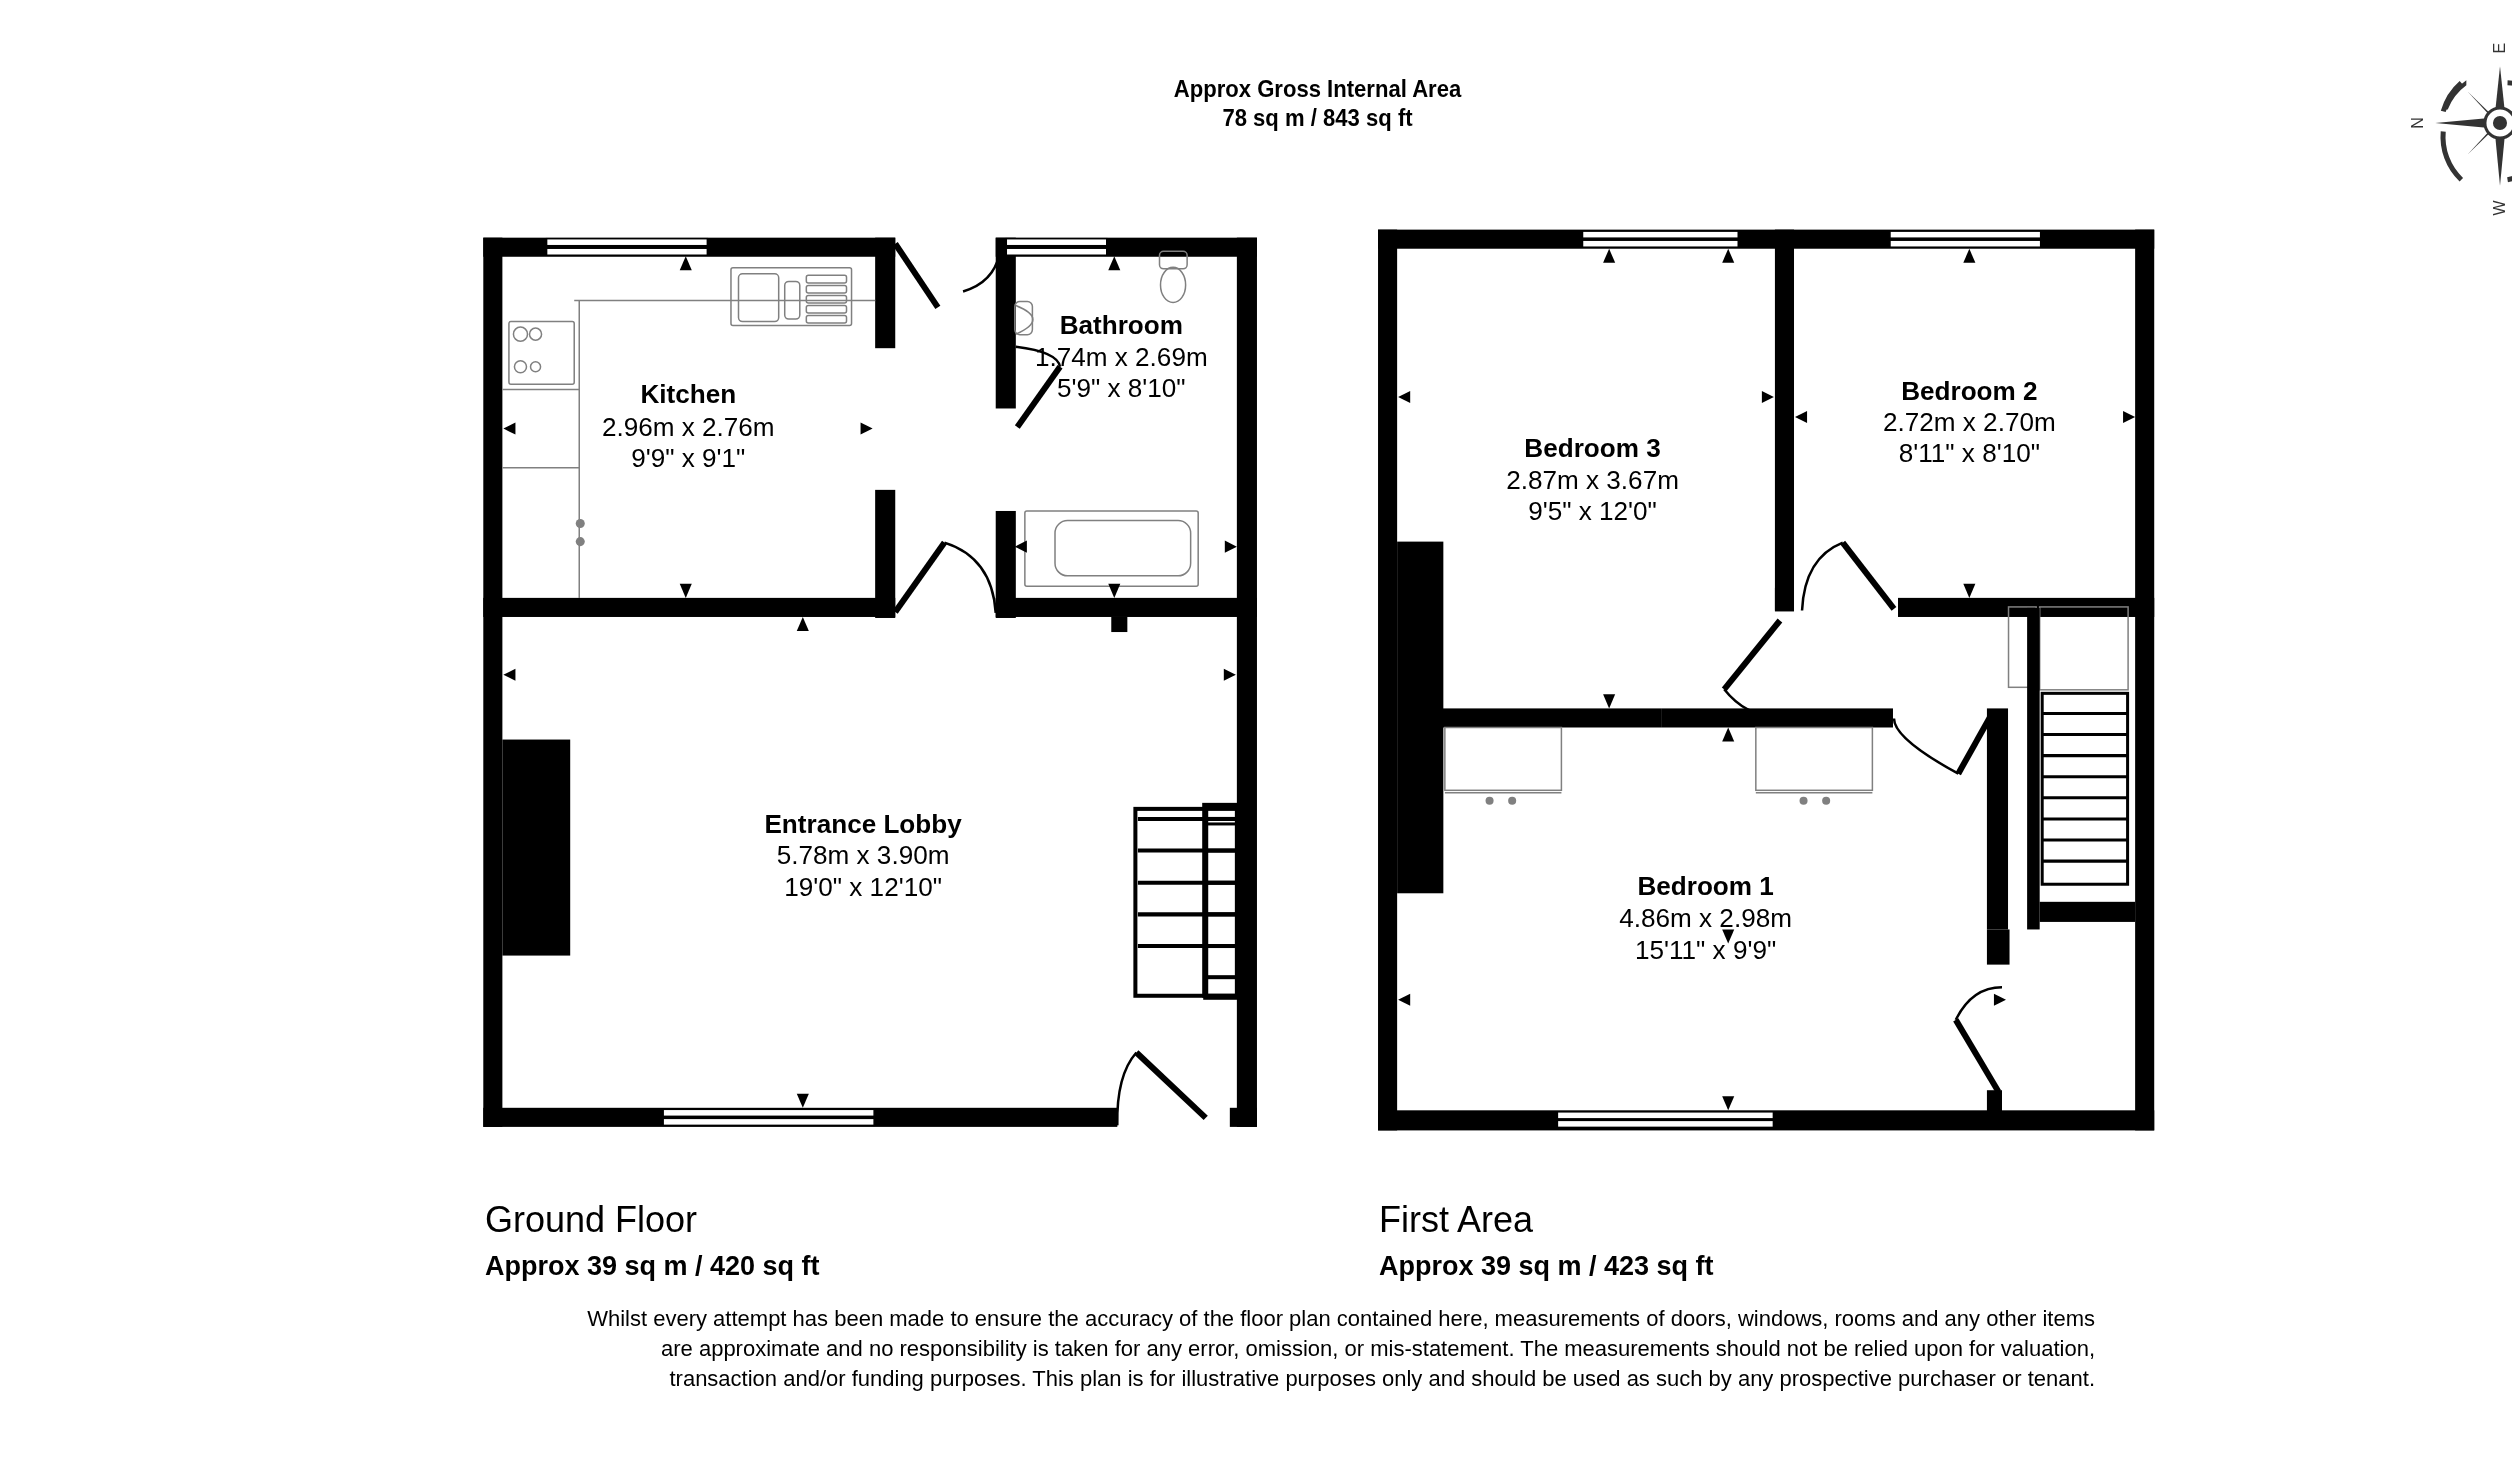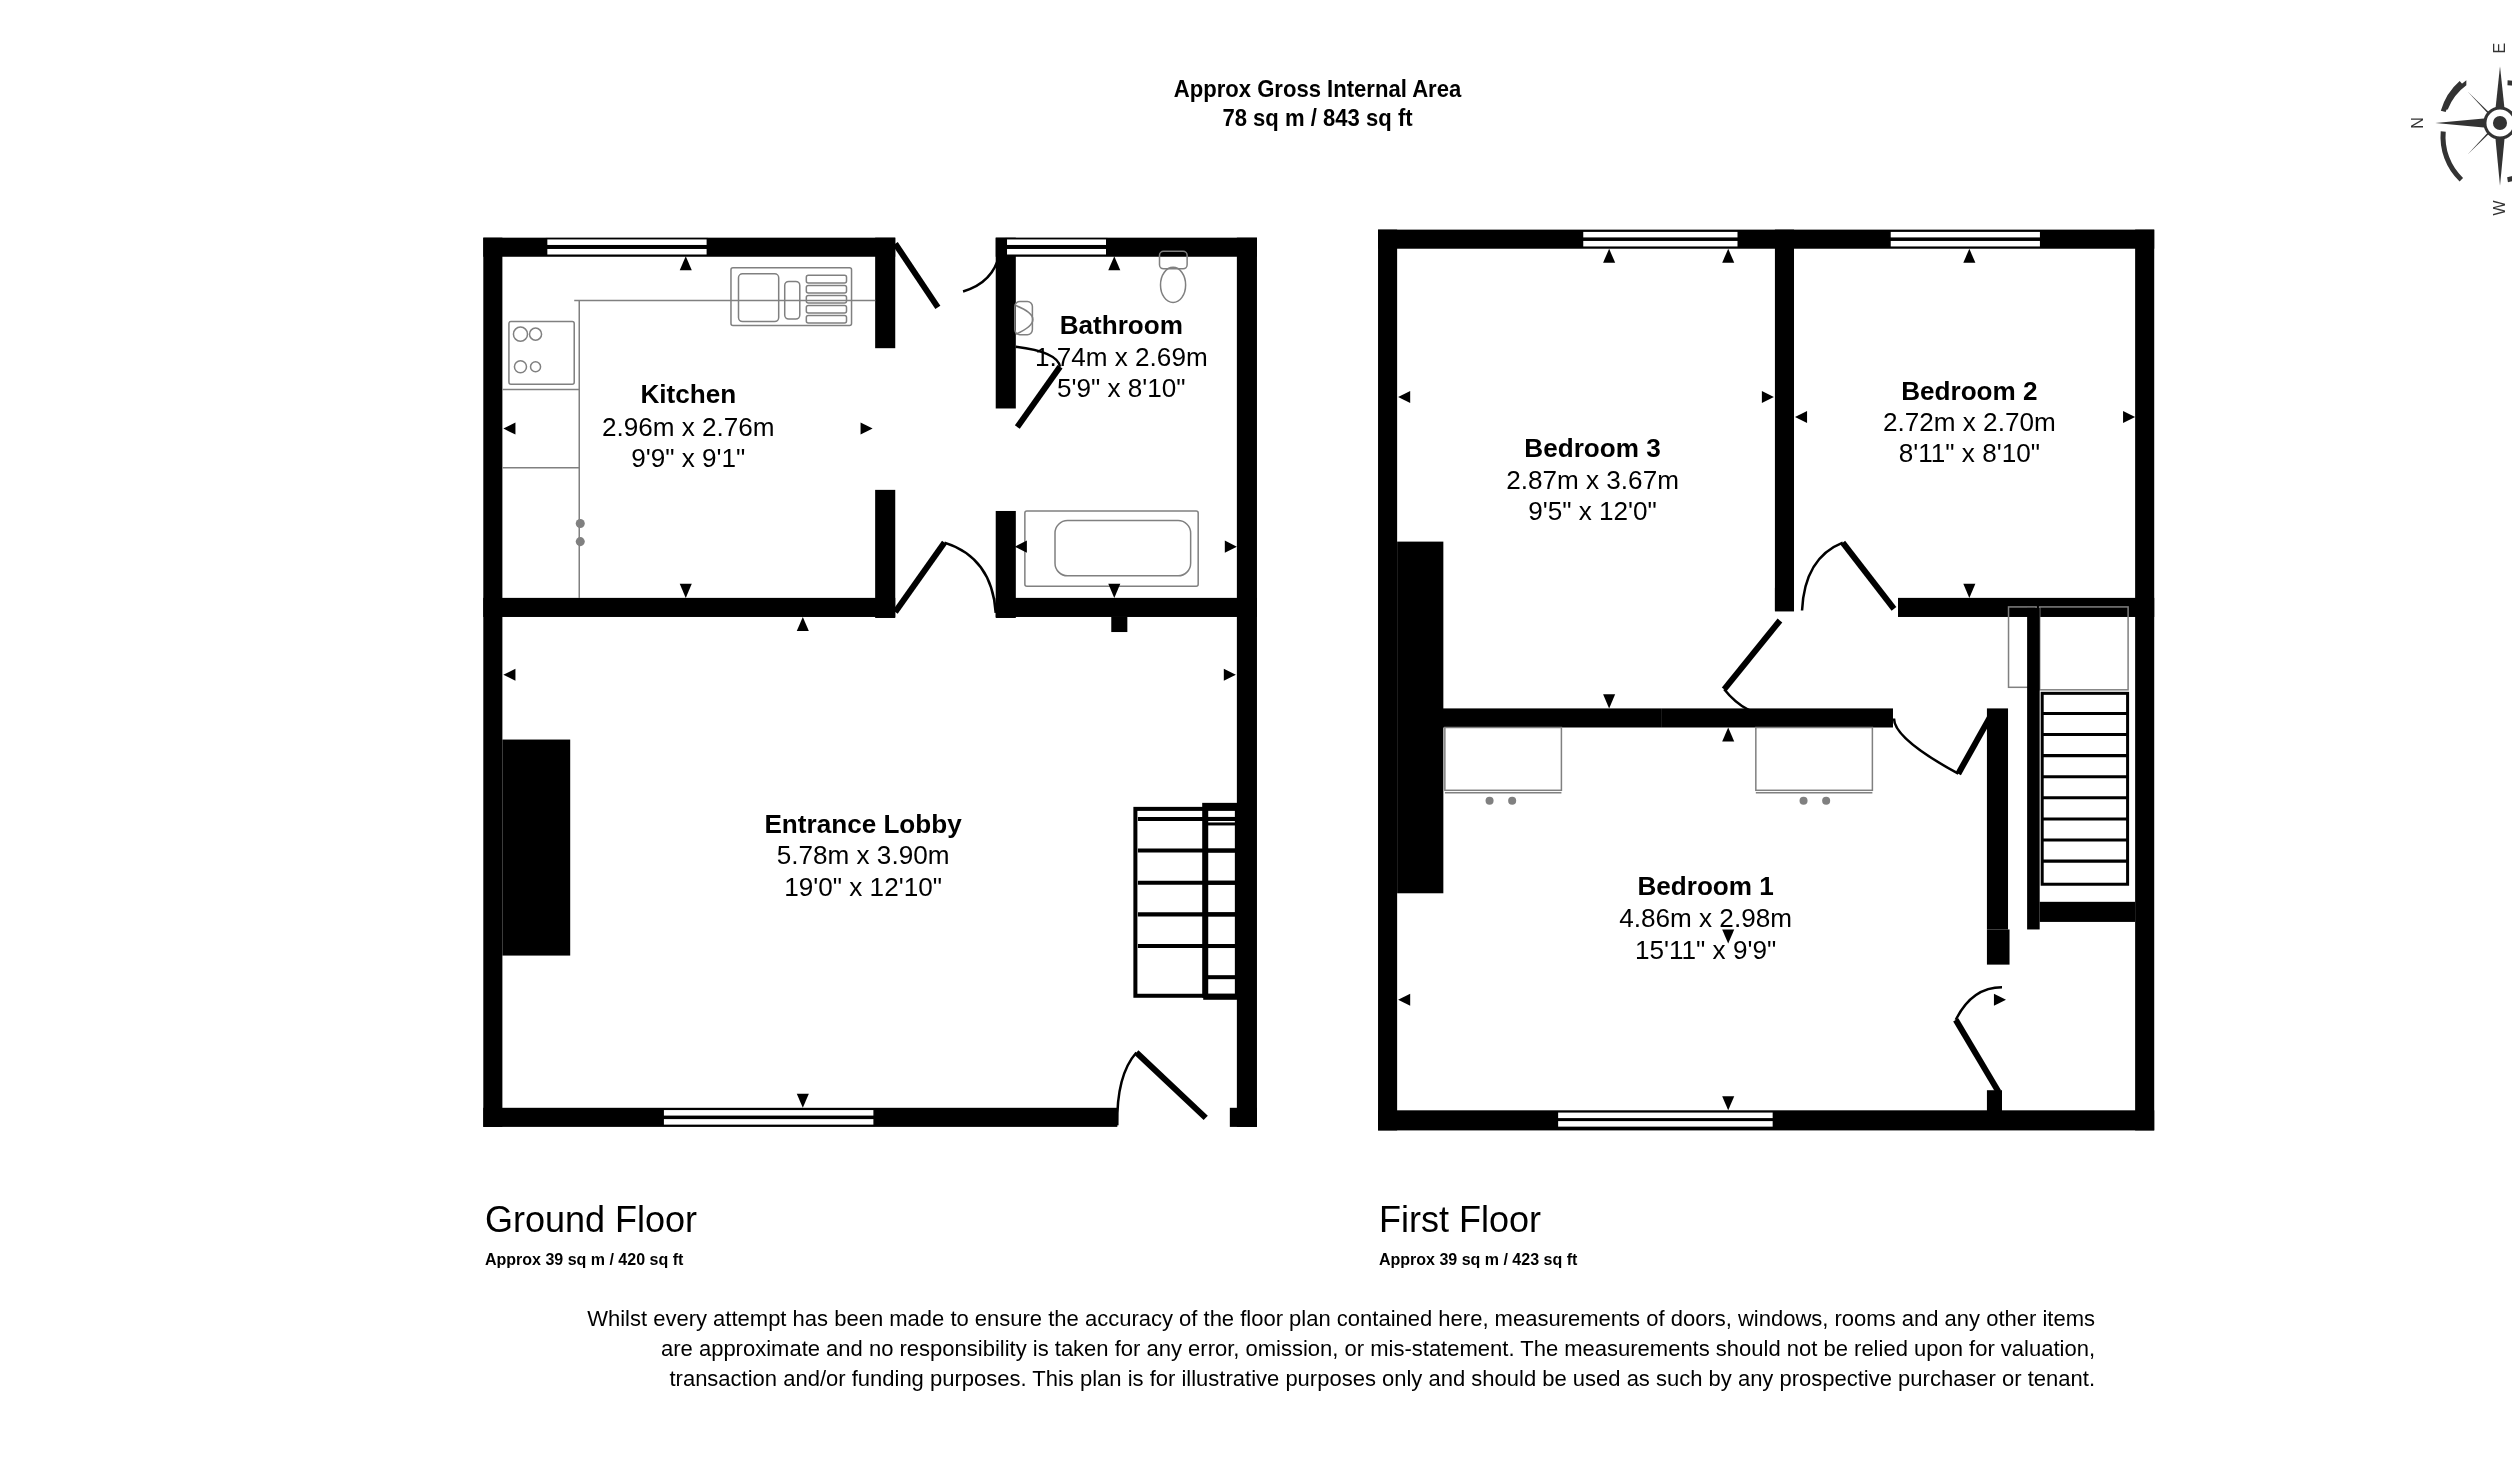--- a/index.html
+++ b/index.html
@@ -3,21 +3,21 @@
 <meta charset="utf-8">
 <style>
   html, body { margin: 0; padding: 0; background: #ffffff; }
   body { width: 2635px; height: 1457px; position: relative; overflow: hidden; font-family: "Liberation Sans", sans-serif; color: #000; }
   .header { position: absolute; left: 0; width: 100%; top: 74px; text-align: center; font-weight: bold; font-size: 24px; line-height: 29px; }
   .header div { transform: scaleX(0.92); }
   svg.plan { position: absolute; left: 0; top: 0; }
   .room-name { font-weight: bold; font-size: 52px; }
   .room-dim { font-size: 52px; }
   .floor-label { position: absolute; font-size: 36px; line-height: 40px; }
-  .floor-area { position: absolute; font-size: 16px; font-weight: bold; }
+  .floor-area { position: absolute; font-size: 27px; font-weight: bold; }
   .disclaimer { position: absolute; left: 563px; width: 1532px; top: 1304px; text-align: right; font-size: 22px; line-height: 30px; }
   .compass { position: absolute; left: 2397px; top: 20px; width: 206px; height: 211px; }
 </style>
 </head>
 <body>
 
 <div class="header">
   <div>Approx Gross Internal Area</div>
   <div>78 sq m / 843 sq ft</div>
 </div>
@@ -289,17 +289,17 @@
       <text x="3920" y="920" class="room-dim">8'11" x 8'10"</text>
       <text x="3395" y="1782" class="room-name">Bedroom 1</text>
       <text x="3395" y="1845" class="room-dim">4.86m x 2.98m</text>
       <text x="3395" y="1908" class="room-dim">15'11" x 9'9"</text>
     </g>
   </g>
 </svg>
 
 <div class="floor-label" style="left:485px; top:1200px;">Ground Floor</div>
 <div class="floor-area" style="left:485px; top:1251px;">Approx 39 sq m / 420 sq ft</div>
-<div class="floor-label" style="left:1379px; top:1200px;">First Floor</div>
+<div class="floor-label" style="left:1379px; top:1200px;">First Area</div>
 <div class="floor-area" style="left:1379px; top:1251px;">Approx 39 sq m / 423 sq ft</div>
 
 <div class="disclaimer">Whilst every attempt has been made to ensure the accuracy of the floor plan contained here, measurements of doors, windows, rooms and any other items are approximate and no responsibility is taken for any error, omission, or mis-statement. The measurements should not be relied upon for valuation, transaction and/or funding purposes. This plan is for illustrative purposes only and should be used as such by any prospective purchaser or tenant.</div>
 
 
 </body></html>

